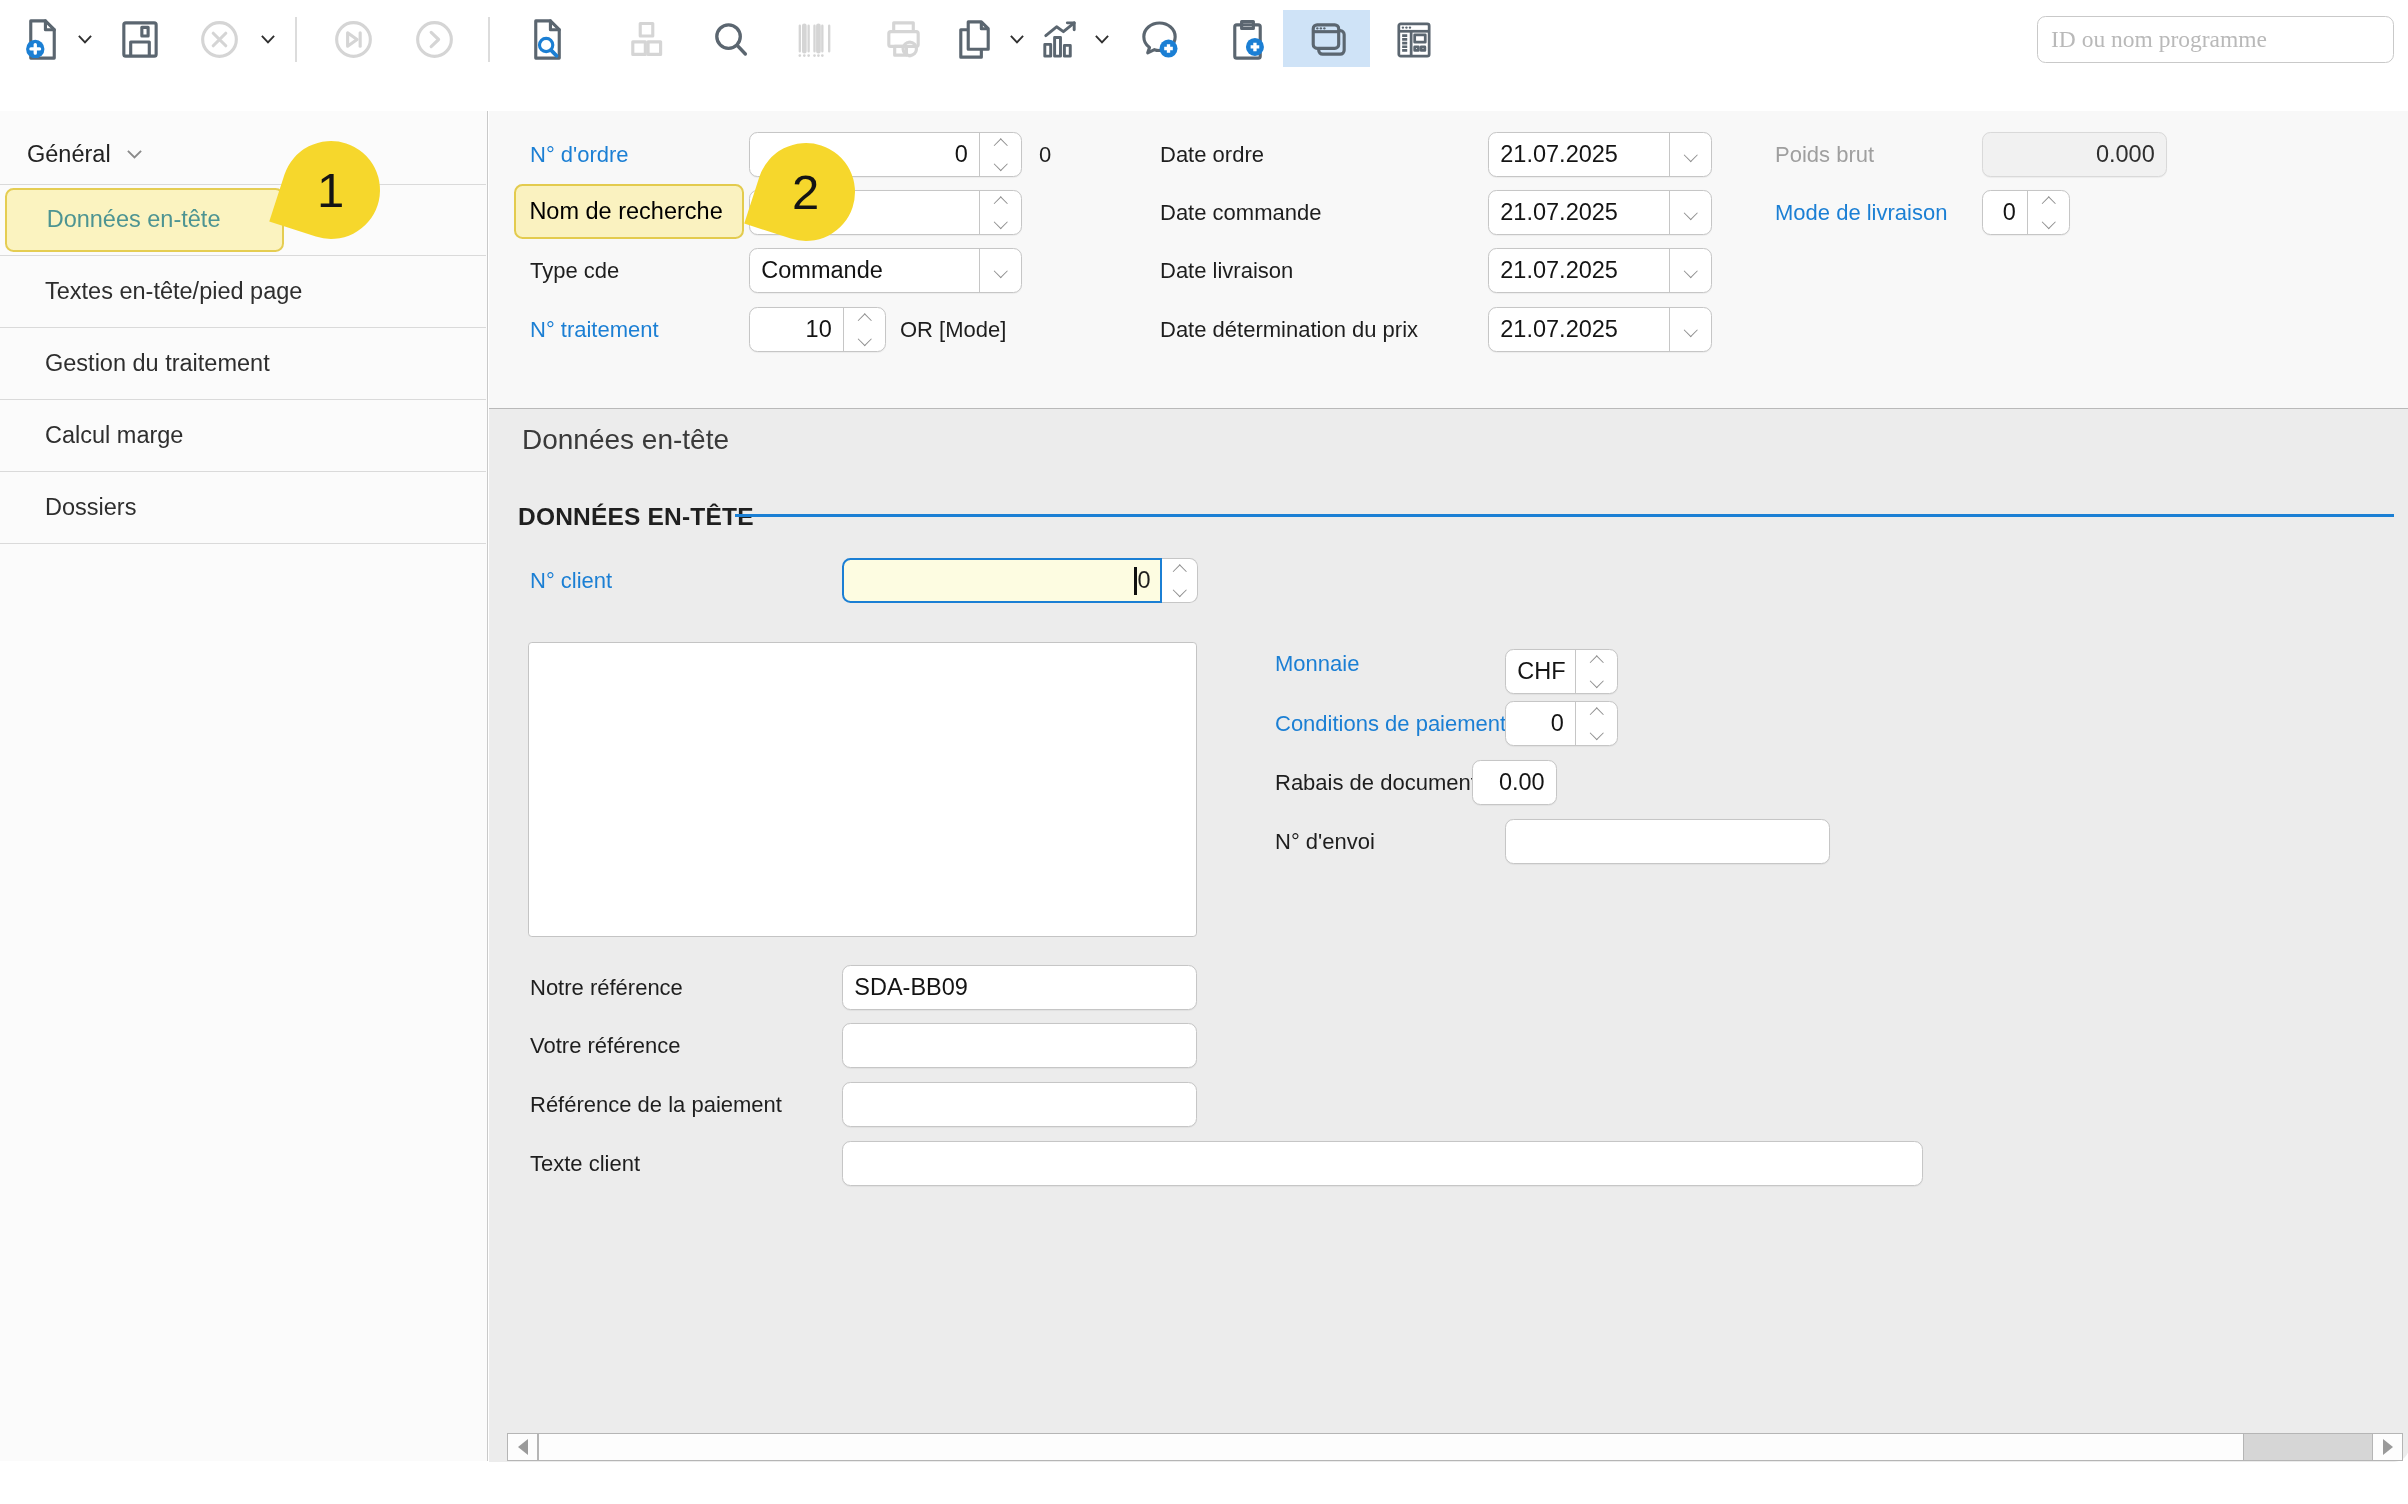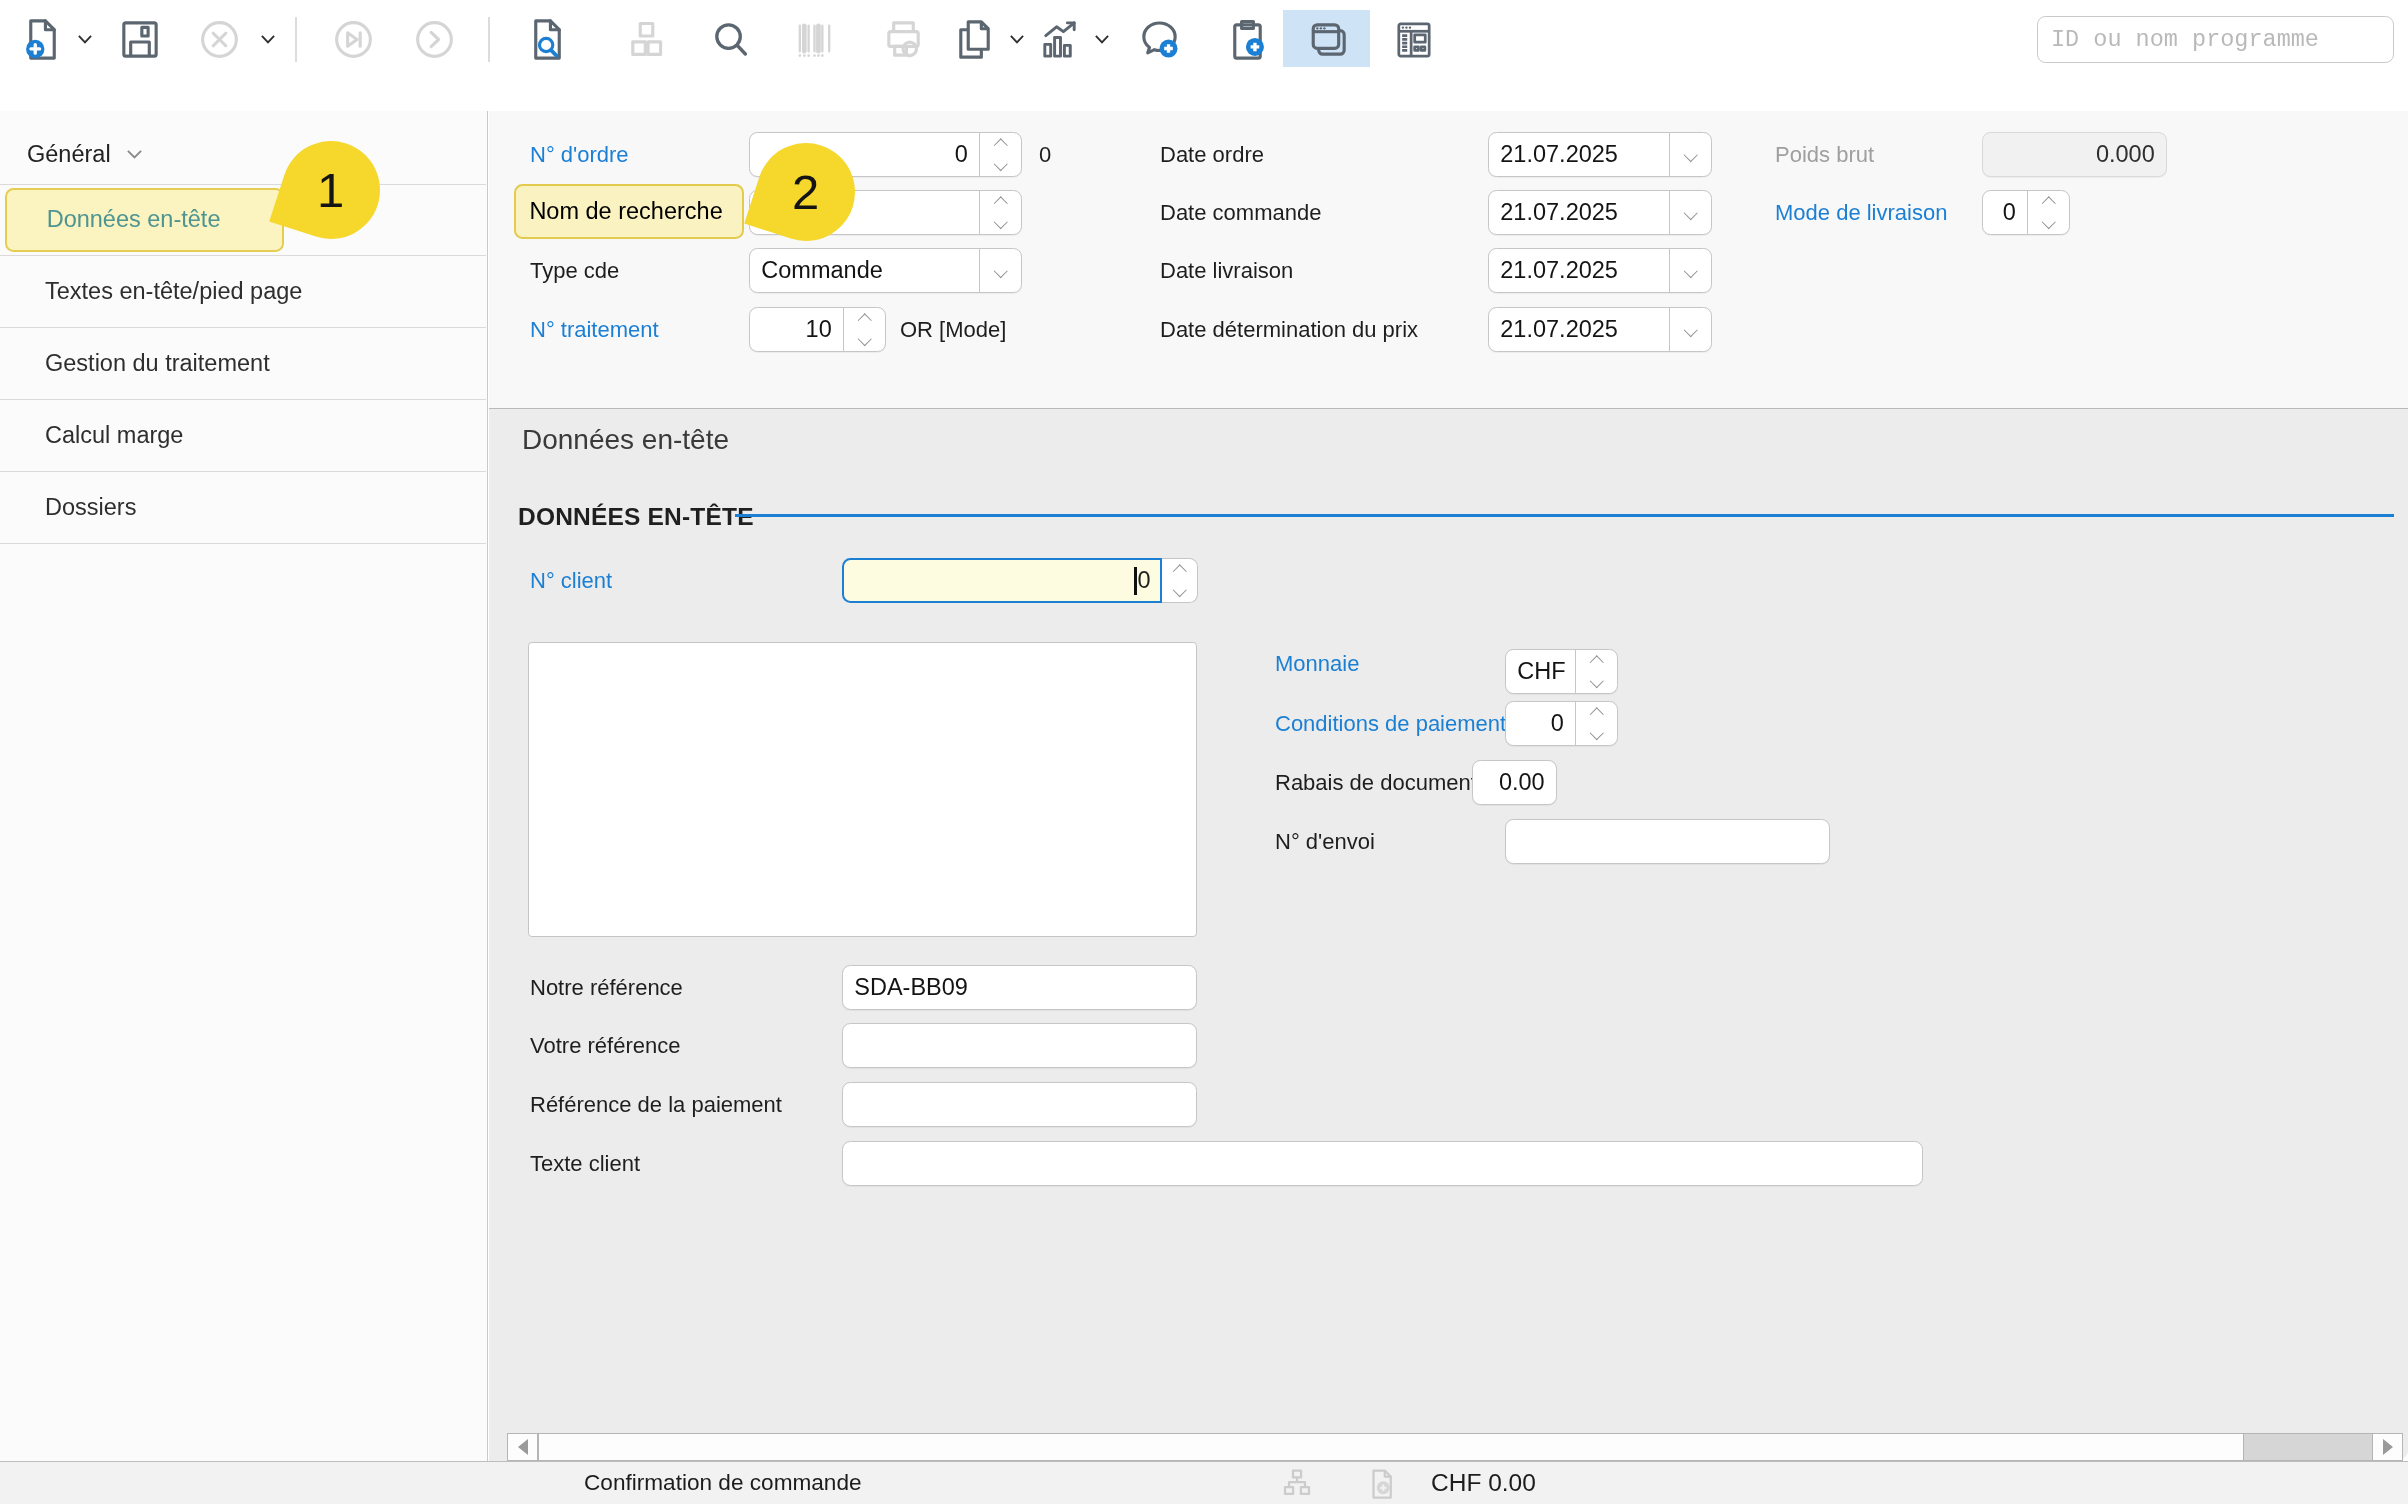--- a/index.html
+++ b/index.html
@@ -11,21 +11,21 @@
   .toolbar{position:absolute;left:0;top:0;width:2409px;height:80px;background:#ffffff;}
   .tool{position:absolute;top:16px;width:47px;height:47px;color:#5b6670;}
   .tool svg{width:100%;height:100%;}
   .tool.dis{color:#d5d5d5;}
   .tchev{position:absolute;top:31px;width:16px;height:11.3px;}
   .tsep{position:absolute;top:17px;width:1.9px;height:45px;background:#dcdcdc;}
   .active-tool-bg{position:absolute;left:1283px;top:10.4px;width:87px;height:57px;background:#cfe3f7;}
   .prog-search{position:absolute;left:2037px;top:16px;width:357px;height:47px;border:1.9px solid #c9c9c9;
        border-radius:8.5px;box-sizing:border-box;background:#fff;}
   .prog-search input{width:100%;height:100%;border:none;outline:none;background:transparent;
-       font-family:Liberation Mono, monospace;font-size:23.5px;padding:0 13px;box-sizing:border-box;color:#0369a1;}
+       font-family:Liberation Serif, serif;font-size:23.5px;padding:0 13px;box-sizing:border-box;color:#0369a1;}
   .prog-search input::placeholder{color:#b9b9b9;}
 
   
   .menubar{position:absolute;left:0;top:80px;width:2409px;height:31px;background:#fff;border-bottom:1.9px solid #c9c9c9;box-sizing:border-box;}
   .menu-item{position:absolute;top:0;height:29px;display:flex;align-items:center;font-size:21px;color:#121212;white-space:nowrap;}
   .menu-chev{position:absolute;left:9.4px;top:9.4px;width:17px;height:11.3px;}
 
   
   .sidebar{position:absolute;left:0;top:111px;width:488px;height:1350px;background:#fbfbfb;
        border-right:1.9px solid #c9c9c9;box-sizing:border-box;}
@@ -439,35 +439,15 @@
     </div>
   </div>
 
   <div class="callout" style="left:282px;top:141px">
     <span>1</span>
   </div>
   <div class="callout" style="left:757px;top:143px">
     <span>2</span>
   </div>
 
-  <div class="statusbar">
-    <div class="status-text" style="left:584px">Confirmation de commande</div>
-    <div class="sico" style="left:1279px">
-      <svg viewBox="0 0 24 24" fill="none" stroke="currentColor" stroke-width="1.5" stroke-linejoin="round">
-        <rect x="9.3" y="3" width="5.4" height="4.6"></rect>
-          <path d="M12 7.6v3.2M6.7 14v-3.2h10.6V14"></path>
-        <rect x="4" y="14" width="5.4" height="4.6"></rect>
-          <rect x="14.6" y="14" width="5.4" height="4.6"></rect>
-      </svg>
-    </div>
-    <div class="sico" style="left:1363px">
-      <svg viewBox="0 0 24 24" fill="none" stroke="currentColor" stroke-width="1.5" stroke-linejoin="round">
-        <path d="M7 3h7.5L18.5 7v14H7z"></path>
-          <path d="M14.5 3V7h4"></path>
-        <circle cx="13.5" cy="14.5" r="4.3" fill="#d6d6d6" stroke="none"></circle>
-        <path d="M13.5 12.4v4.2M11.4 14.5h4.2" stroke="#f0f0f0"></path>
-      </svg>
-    </div>
-    <div class="status-text" style="left:1431px;font-size:24.5px">CHF 0.00</div>
-  </div>
 
 </div>
 
 
 </body></html>

